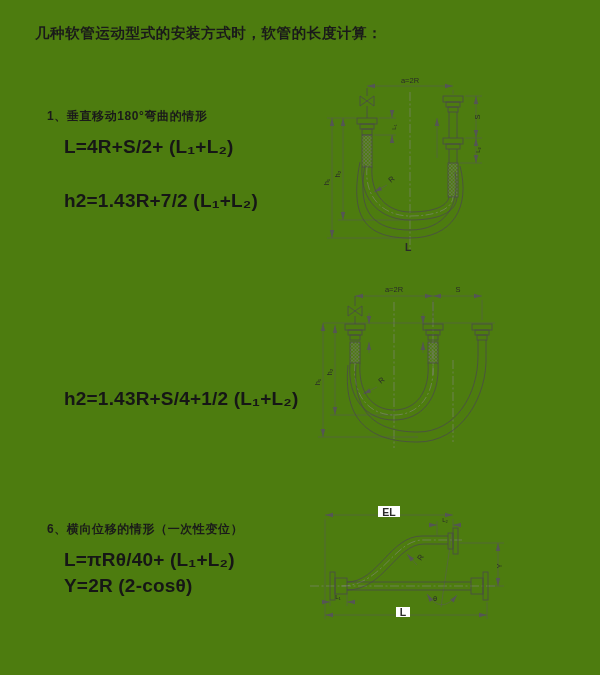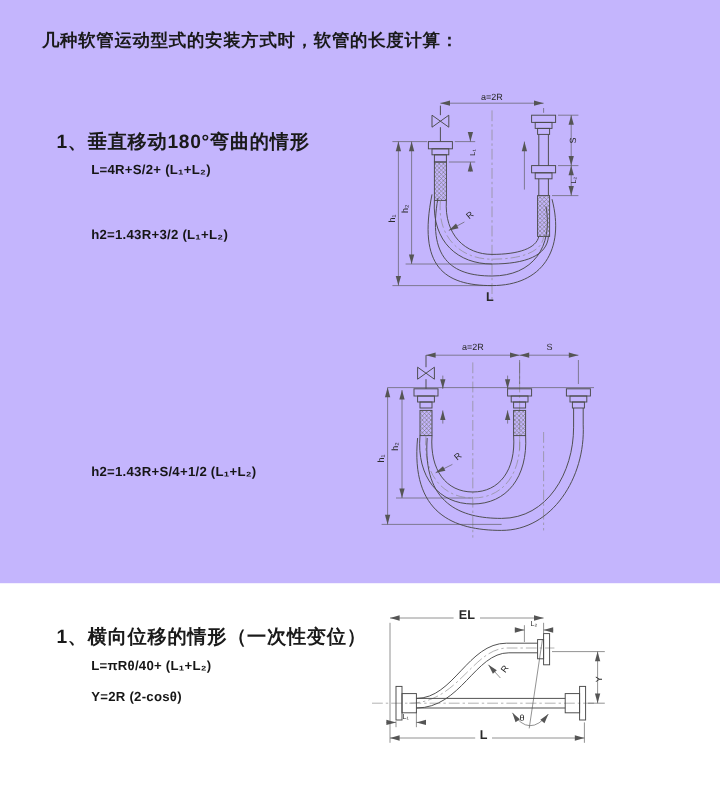--- a/index.html
+++ b/index.html
@@ -1,45 +1,45 @@
 <!DOCTYPE html>
 <html><head>
 <meta charset="utf-8">
 <style>
   html,body{margin:0;padding:0;}
   body{width:600px;height:675px;background:#ffffff;overflow:hidden;}
-  .page{position:relative;width:600px;height:486px;background:#c4b5fd;
+  .page{position:relative;width:600px;height:675px;background:#4d7c0f;
         font-family:"Liberation Sans","DejaVu Sans",sans-serif;color:#1a1a1a;}
   .title{position:absolute;left:35px;top:24px;font-size:14.5px;font-weight:700;letter-spacing:.6px;}
-  .sec-heading{position:absolute;left:47px;font-size:16px;font-weight:700;letter-spacing:.6px;}
-  .formula{position:absolute;left:76px;font-size:11px;font-weight:600;letter-spacing:.2px;color:#161616;}
+  .sec-heading{position:absolute;left:47px;font-size:12px;font-weight:700;letter-spacing:.6px;}
+  .formula{position:absolute;left:64px;font-size:19px;font-weight:600;letter-spacing:.2px;color:#161616;}
   svg.diagram{position:absolute;}
   .draw{fill:none;stroke:#4a4a4a;stroke-width:.8;}
   .dim{fill:none;stroke:#5a5a5a;stroke-width:.55;}
   .cl line,.cl path{stroke:#8a8a8a;stroke-width:.55;stroke-dasharray:9 2.5 2 2.5;fill:none;}
   .cl2{stroke:#8a8a8a !important;stroke-width:.55 !important;stroke-dasharray:8 2.5 2 2.5;}
   .lbl text{fill:#2a2a2a;font-size:7.5px;stroke:none;font-family:"Liberation Sans","DejaVu Sans",sans-serif;}
   .lbl .sm{font-size:6px;}
   .lbl .big{font-size:10.5px;font-weight:bold;}
   .mask{fill:#ffffff;stroke:none;}
 </style>
 </head>
 <body>
 
 <div class="page">
 
   <div class="title">几种软管运动型式的安装方式时，软管的长度计算：</div>
 
   <div class="sec-heading" style="top:108px">1、垂直移动180°弯曲的情形</div>
   <div class="formula" style="top:136px">L=4R+S/2+ (L₁+L₂)</div>
-  <div class="formula" style="top:190px">h2=1.43R+3/2 (L₁+L₂)</div>
+  <div class="formula" style="top:190px">h2=1.43R+7/2 (L₁+L₂)</div>
 
   <div class="formula" style="top:388px">h2=1.43R+S/4+1/2 (L₁+L₂)</div>
 
-  <div class="sec-heading" style="top:521px">1、横向位移的情形（一次性变位）</div>
+  <div class="sec-heading" style="top:521px">6、横向位移的情形（一次性变位）</div>
   <div class="formula" style="top:549px">L=πRθ/40+ (L₁+L₂)</div>
   <div class="formula" style="top:575px">Y=2R (2-cosθ)</div>
 
   <svg class="diagram" style="left:310px;top:70px" width="290" height="190" viewBox="0 0 290 190">
     <defs>
       <marker id="d1e" markerWidth="9" markerHeight="6" refX="8.5" refY="3" orient="auto" markerUnits="userSpaceOnUse">
           <path d="M0.5,0.8 L8.5,3 L0.5,5.2 Z" fill="#555"></path>
         </marker>
       <marker id="d1s" markerWidth="9" markerHeight="6" refX="0.5" refY="3" orient="auto" markerUnits="userSpaceOnUse">
           <path d="M8.5,0.8 L0.5,3 L8.5,5.2 Z" fill="#555"></path>

